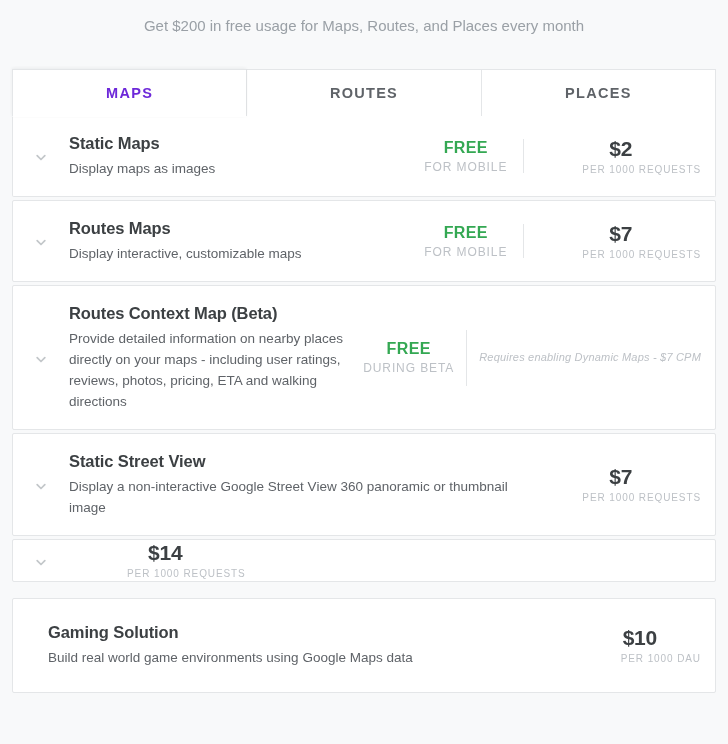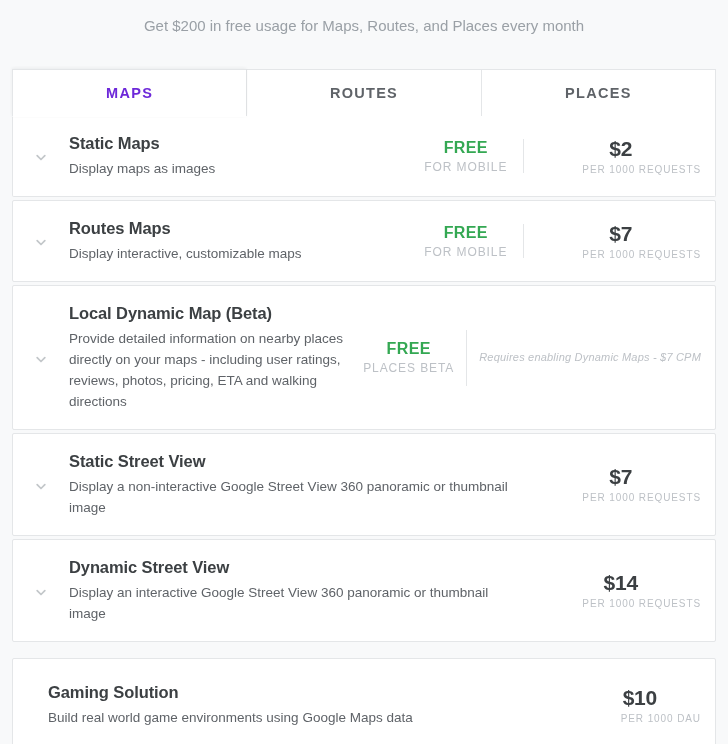--- a/index.html
+++ b/index.html
@@ -282,27 +282,27 @@
 
     <div class="row tall">
       <div class="chevron">
         <span>
           <svg width="20" height="20" viewBox="0 0 24 24" aria-hidden="true">
             <path d="M7.4 9.2 12 13.8l4.6-4.6" fill="none" stroke="#c3c7ca" stroke-width="2.1" stroke-linecap="round" stroke-linejoin="round"></path>
           </svg>
         </span>
       </div>
       <div class="row-info">
-        <div class="row-title">Local Dynamic Map (Beta)</div>
+        <div class="row-title">Routes Context Map (Beta)</div>
         <div class="row-desc">Provide detailed information on nearby places directly on your maps - including user ratings, reviews, photos, pricing, ETA and walking directions</div>
       </div>
       <div class="price-block">
         <div class="free-cell">
           <div class="free-main">FREE</div>
-          <div class="free-sub">PLACES BETA</div>
+          <div class="free-sub">DURING BETA</div>
         </div>
         <div class="divider"></div>
         <div class="cost-cell">
           <div class="cost-note">Requires enabling Dynamic Maps - $7 CPM</div>
         </div>
       </div>
     </div>
 
     <div class="row">
       <div class="chevron">
@@ -324,24 +324,20 @@
       </div>
     </div>
 
     <div class="row">
       <div class="chevron">
         <span>
           <svg width="20" height="20" viewBox="0 0 24 24" aria-hidden="true">
             <path d="M7.4 9.2 12 13.8l4.6-4.6" fill="none" stroke="#c3c7ca" stroke-width="2.1" stroke-linecap="round" stroke-linejoin="round"></path>
           </svg>
         </span>
-      </div>
-      <div class="row-info">
-        <div class="row-title">Dynamic Street View</div>
-        <div class="row-desc">Display an interactive Google Street View 360 panoramic or thumbnail image</div>
       </div>
       <div class="price-block">
         <div class="cost-cell">
           <div class="cost-main">$14</div>
           <div class="cost-sub">PER 1000 REQUESTS</div>
         </div>
       </div>
     </div>
 
   </div>

